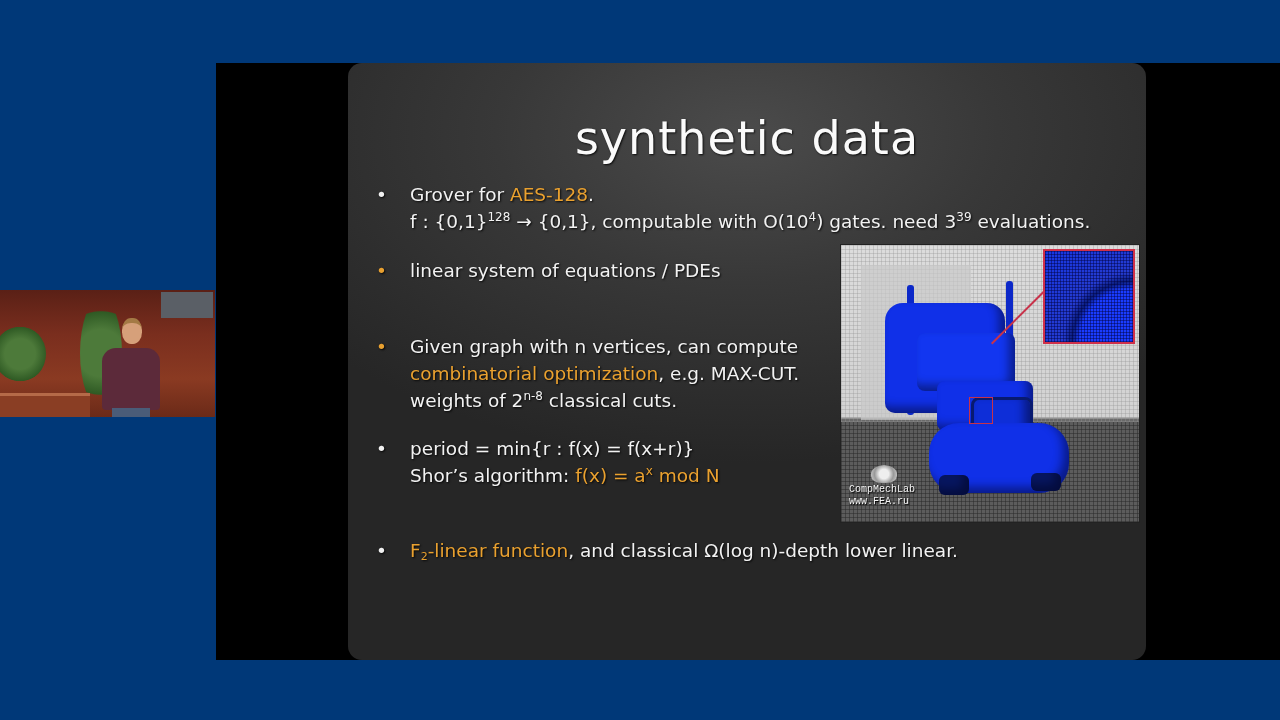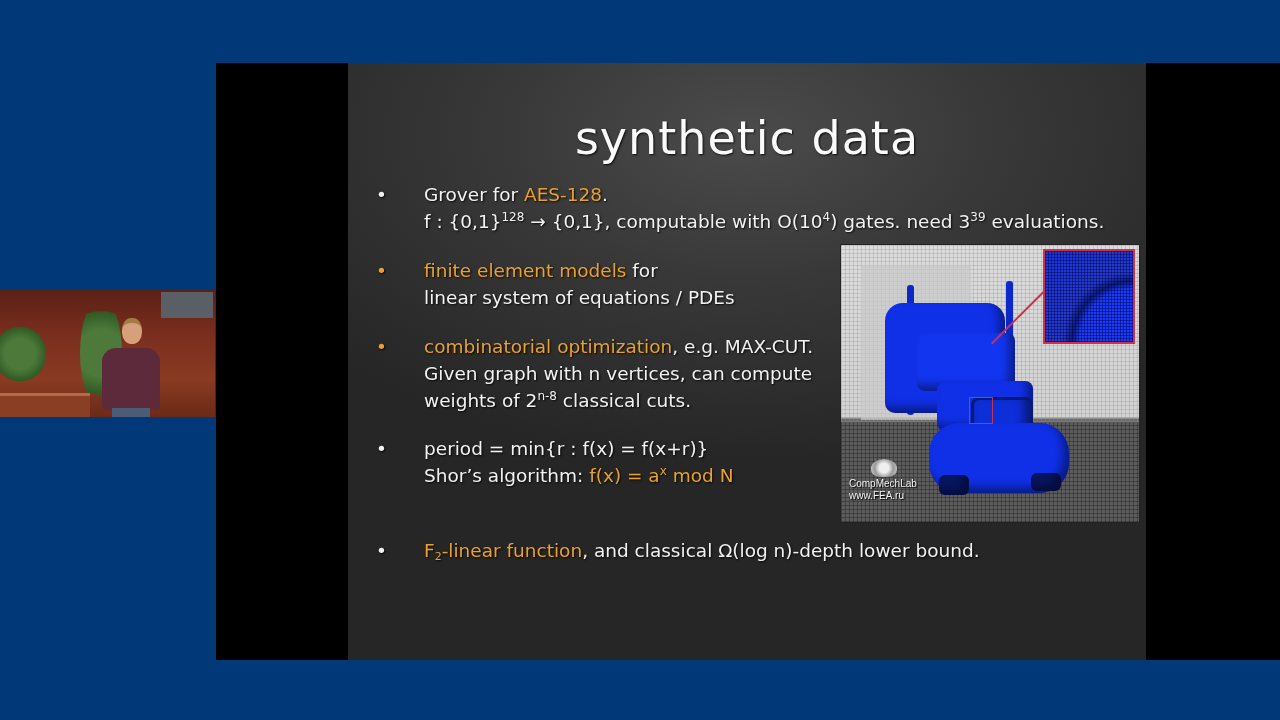--- a/index.html
+++ b/index.html
@@ -11,34 +11,35 @@
   }
   .video-frame {
     position: absolute; left: 216px; top: 63px; width: 1064px; height: 597px;
     background: #000;
   }
   .slide {
     position: absolute; left: 348px; top: 63px; width: 798px; height: 597px;
     background: radial-gradient(ellipse 70% 55% at 50% 12%, #4b4b4b 0%, #383838 45%, #262626 100%);
     color: #f2f2f2;
     text-shadow: 1px 1px 2px rgba(0,0,0,0.85);
+    border-radius: 14px;
   }
   .slide-title {
     position: absolute; top: 48px; left: 0; width: 100%;
     text-align: center; font-size: 46px; letter-spacing: 1px; color: #fafafa;
     font-family: "DejaVu Sans", sans-serif;
   }
   .bullet {
     position: absolute; left: 28px; font-size: 18.5px; line-height: 27px;
   }
   .bullet .dot {
     position: absolute; left: 0; top: 0; width: 20px; color: #f0f0f0;
   }
   .bullet .dot.orange { color: #e8a030; }
-  .bullet .body { margin-left: 48px; white-space: nowrap; }
+  .bullet .body { margin-left: 34px; white-space: nowrap; }
   .hl { color: #eaa12f; }
   sup { font-size: 12px; vertical-align: 7px; line-height: 0; }
   sub { font-size: 11px; vertical-align: -3px; line-height: 0; }
 
   .fea-image {
     position: absolute; left: 492px; top: 181px; width: 300px; height: 279px;
     background:
       repeating-linear-gradient(90deg, rgba(150,150,150,0.35) 0 1px, transparent 1px 4px),
       repeating-linear-gradient(0deg, rgba(150,150,150,0.35) 0 1px, transparent 1px 4px),
       linear-gradient(180deg, #dcdcdc 0%, #d2d2d2 62%, #6a6a6a 63%, #555 100%);
@@ -68,22 +69,22 @@
   }
   .zoom-src {
     position: absolute; left: 128px; top: 152px; width: 24px; height: 27px;
     border: 1.5px solid #c8324a;
   }
   .zoom-line {
     position: absolute; left: 150px; top: 98px; width: 75px; height: 1.5px;
     background: #c8324a; transform-origin: 0 0; transform: rotate(-45deg);
   }
   .fea-logo {
-    position: absolute; left: 8px; bottom: 20px; color: #f4f4f4;
-    font-family: Liberation Sans, sans-serif; font-size: 10px; line-height: 12px;
+    position: absolute; left: 8px; bottom: 14px; color: #f4f4f4;
+    font-family: Liberation Mono, monospace; font-size: 10px; line-height: 12px;
     text-shadow: 1px 1px 1px #000;
   }
   .fea-logo .logo-mark {
     width: 26px; height: 18px; margin-left: 22px; margin-bottom: 1px;
     border-radius: 50% 50% 40% 40%; background: radial-gradient(circle, #eee 0 30%, #999 60%, #ddd 100%);
   }
 
   .speaker-inset {
     position: absolute; left: 0; top: 290px; width: 215px; height: 127px;
     background: linear-gradient(180deg, #5a2016 0%, #7a2e1e 35%, #8a3a22 70%, #6b2a18 100%);
@@ -108,46 +109,45 @@
     <span class="dot">•</span>
     <div class="body">
       <div><span>Grover for </span><span class="hl">AES-128</span><span>.</span></div>
       <div><span>f : {0,1}</span><sup>128</sup><span> → {0,1}, computable with O(10</span><sup>4</sup><span>) gates. need 3</span><sup>39</sup><span> evaluations.</span></div>
     </div>
   </div>
 
   <div class="bullet" style="top:194px;">
     <span class="dot orange">•</span>
     <div class="body">
-      <div><span class="hl">finite element models</span><span> for</span></div>
       <div>linear system of equations / PDEs</div>
     </div>
   </div>
 
   <div class="bullet" style="top:270px;">
     <span class="dot orange">•</span>
     <div class="body">
+      <div>Given graph with n vertices, can compute</div>
       <div><span class="hl">combinatorial optimization</span><span>, e.g. MAX-CUT.</span></div>
-      <div>Given graph with n vertices, can compute</div>
       <div><span>weights of 2</span><sup>n-8</sup><span> classical cuts.</span></div>
     </div>
   </div>
 
   <div class="bullet" style="top:372px;">
     <span class="dot">•</span>
     <div class="body">
       <div>period = min{r : f(x) = f(x+r)}</div>
       <div><span>Shor’s algorithm: </span><span class="hl"><span>f(x) = a</span><sup>x</sup><span> mod N</span></span></div>
     </div>
   </div>
 
   <div class="bullet" style="top:474px;">
     <span class="dot">•</span>
     <div class="body">
-      <div><span class="hl"><span>F</span><sub>2</sub><span>-linear function</span></span><span>, and classical Ω(log n)-depth lower bound.</span></div>
+      <div><span class="hl"><span>F</span><sub>2</sub><span>-linear function</span></span><span>, and classical Ω(log n)-depth lower linear.</span></div>
     </div>
   </div>
 
   <div class="fea-image">
     <div class="fea-wall-left"></div>
     <div class="fea-floor"></div>
     <div class="stack" style="left:66px; top:40px; width:7px; height:130px;"></div>
     <div class="stack" style="left:165px; top:36px; width:7px; height:100px;"></div>
     <div class="truck-part" style="left:44px; top:58px; width:120px; height:110px; border-radius:18px 18px 10px 10px;"></div>
     <div class="truck-part" style="left:76px; top:88px; width:98px; height:58px; background:#1236f0;"></div>

